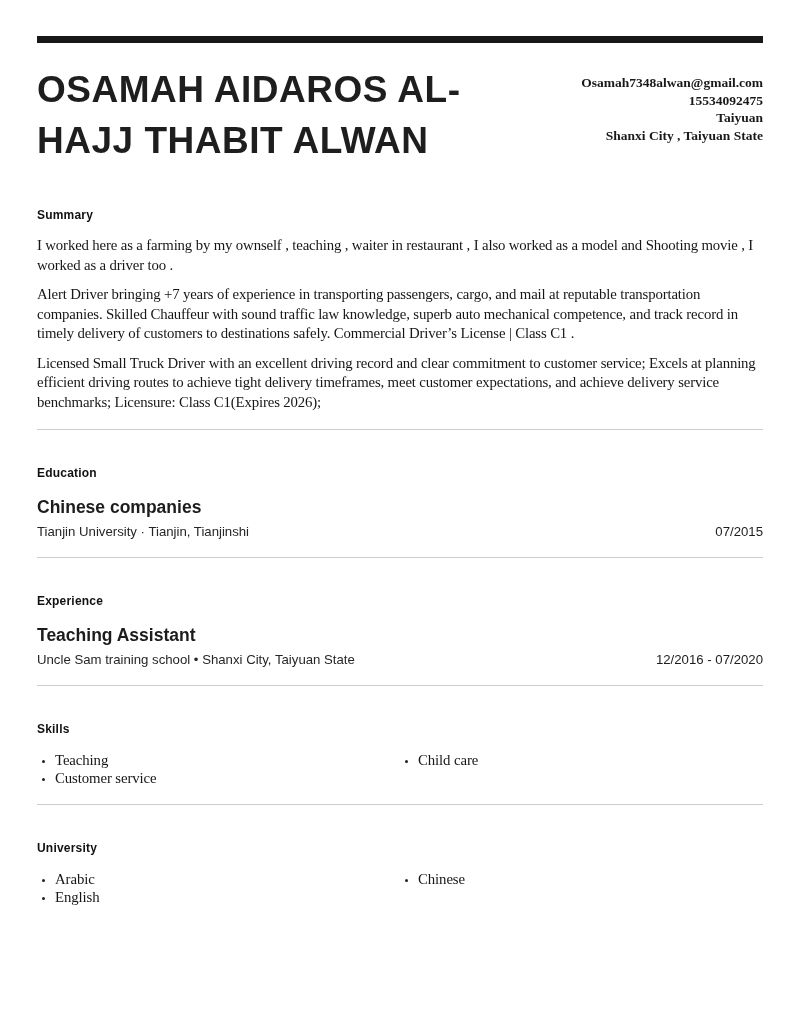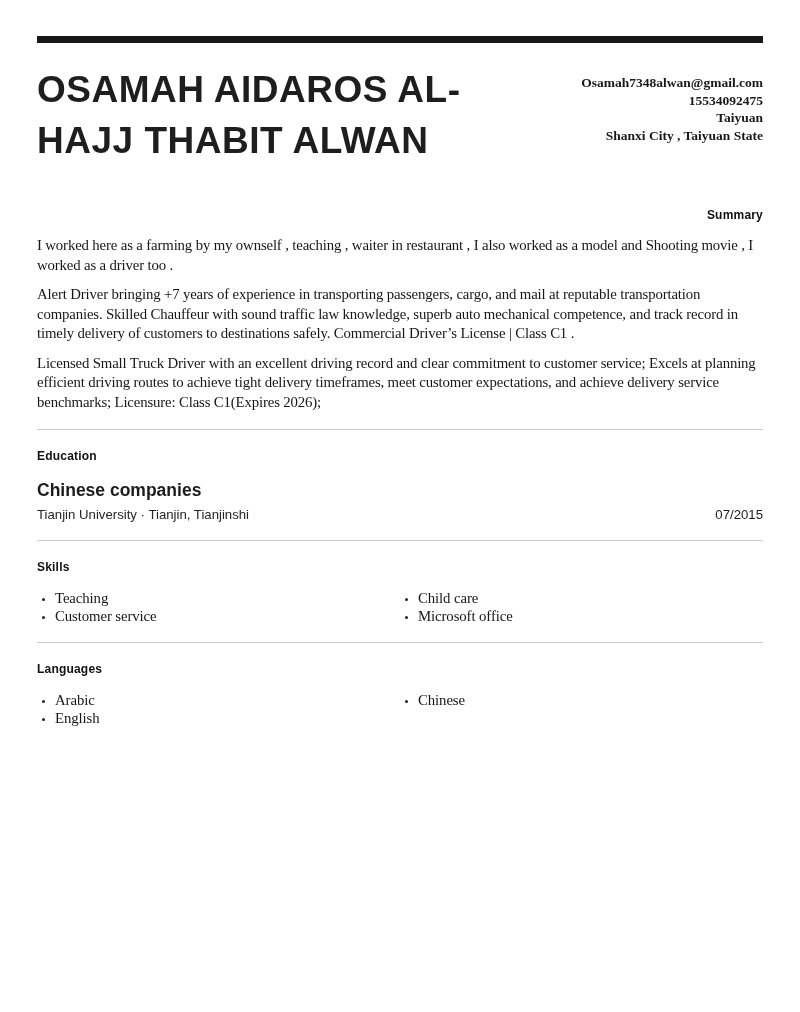--- a/index.html
+++ b/index.html
@@ -50,33 +50,33 @@
     color: #191919;
   }
   .section-label {
     font-family: "Liberation Sans", sans-serif;
     font-weight: 700;
     font-size: 12px;
     letter-spacing: 0.2px;
     color: #111111;
   }
   .summary-section { margin-top: 42px; }
-  .summary-section .section-label { margin-bottom: 14px; text-align: right; }
+  .summary-section .section-label { margin-bottom: 14px; }
   .body-para {
     font-family: "Liberation Serif", serif;
     font-size: 14.8px;
     line-height: 19.5px;
     letter-spacing: -0.15px;
     color: #161616;
     margin-top: 10px;
   }
   .ruled-section {
     border-top: 1px solid #cbcbcb;
     margin-top: 17px;
-    padding-top: 19px;
+    padding-top: 36px;
   }
   .entry { margin-top: 17px; margin-bottom: 13px; }
   .entry-title {
     font-family: "Liberation Sans", sans-serif;
     font-weight: 700;
     font-size: 17.5px;
     line-height: 20px;
     color: #1c1c1c;
   }
   .entry-row {
@@ -150,49 +150,55 @@
     <h2 class="section-label">Education</h2>
     <div class="entry">
       <h3 class="entry-title">Chinese companies</h3>
       <div class="entry-row">
         <span class="entry-sub">Tianjin University · Tianjin, Tianjinshi</span>
         <span class="entry-date">07/2015</span>
       </div>
     </div>
   </section>
 
+  <section class="ruled-section">
+    <h2 class="section-label">Experience</h2>
+    <div class="entry">
+      <h3 class="entry-title">Teaching Assistant</h3>
+      <div class="entry-row">
+        <span class="entry-sub">Uncle Sam training school • Shanxi City, Taiyuan State</span>
+        <span class="entry-date">12/2016 - 07/2020</span>
+      </div>
+    </div>
+  </section>
 
   <section class="ruled-section">
     <h2 class="section-label">Skills</h2>
     <div class="cols">
       <ul class="bullet-list">
         <li>
             <span class="dot"></span>
             <span>Teaching</span>
           </li>
         <li>
             <span class="dot"></span>
             <span>Customer service</span>
           </li>
       </ul>
       <ul class="bullet-list">
         <li>
             <span class="dot"></span>
             <span>Child care</span>
           </li>
-        <li>
-            <span class="dot"></span>
-            <span>Microsoft office</span>
-          </li>
-      </ul>
-    </div>
-  </section>
-
-  <section class="ruled-section">
-    <h2 class="section-label">Languages</h2>
+      </ul>
+    </div>
+  </section>
+
+  <section class="ruled-section">
+    <h2 class="section-label">University</h2>
     <div class="cols">
       <ul class="bullet-list">
         <li>
             <span class="dot"></span>
             <span>Arabic</span>
           </li>
         <li>
             <span class="dot"></span>
             <span>English</span>
           </li>

